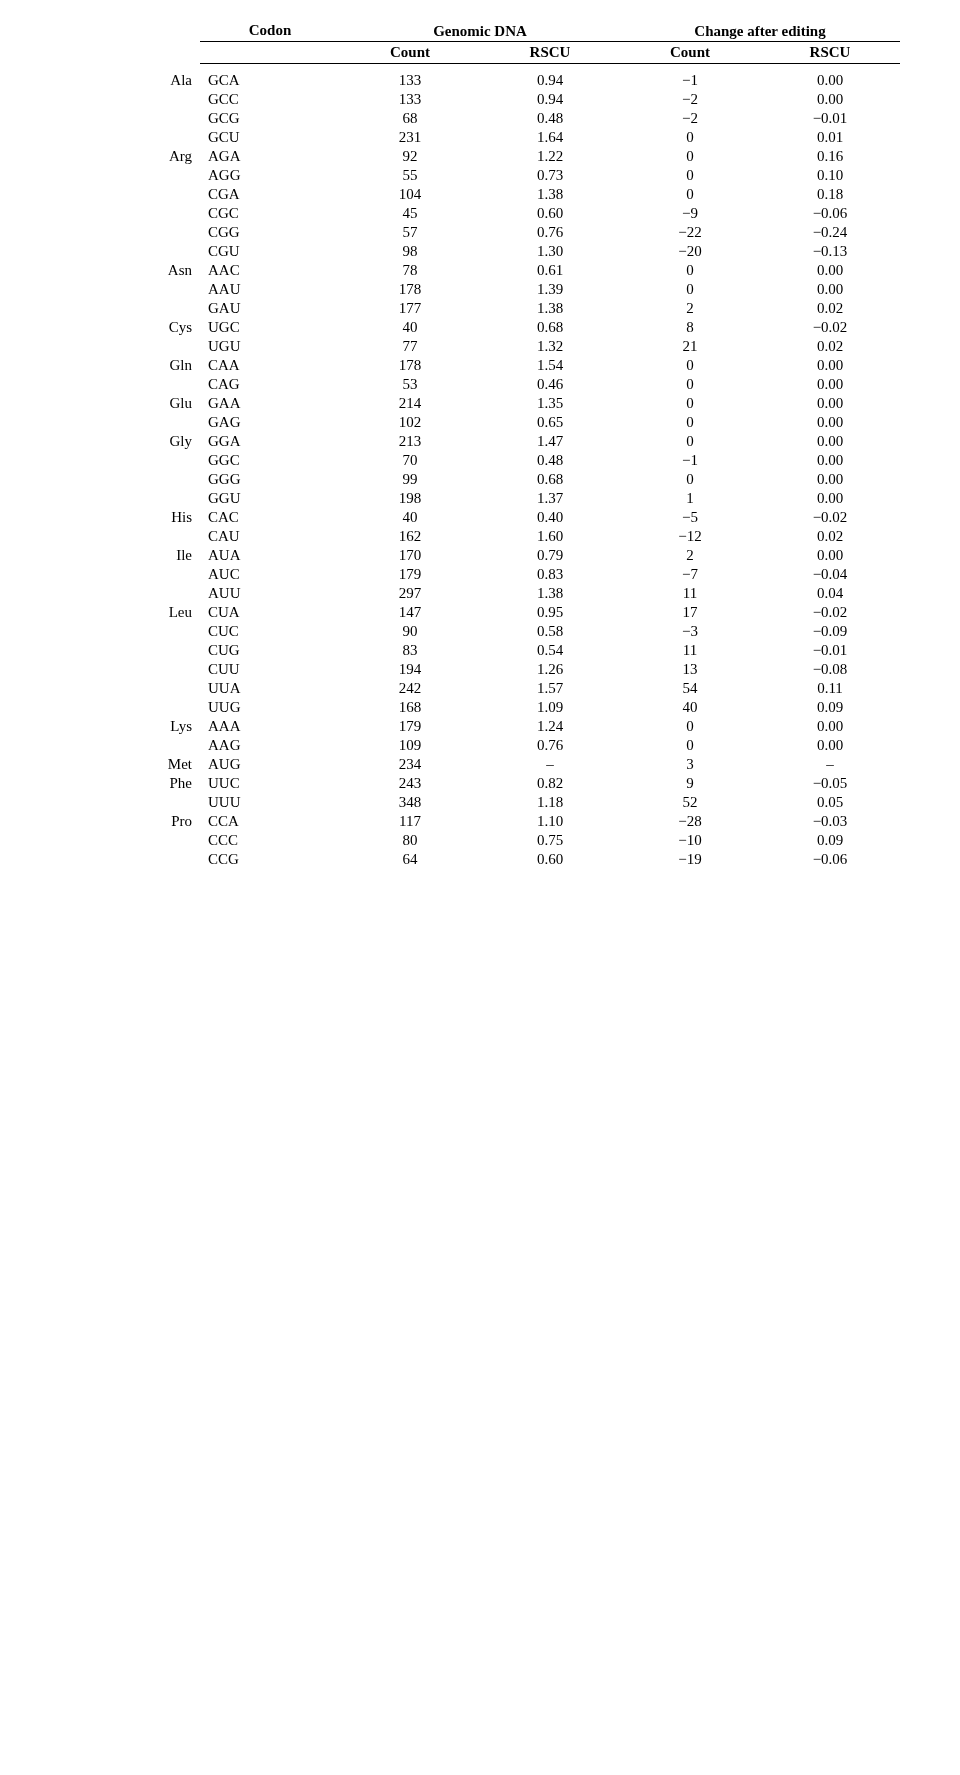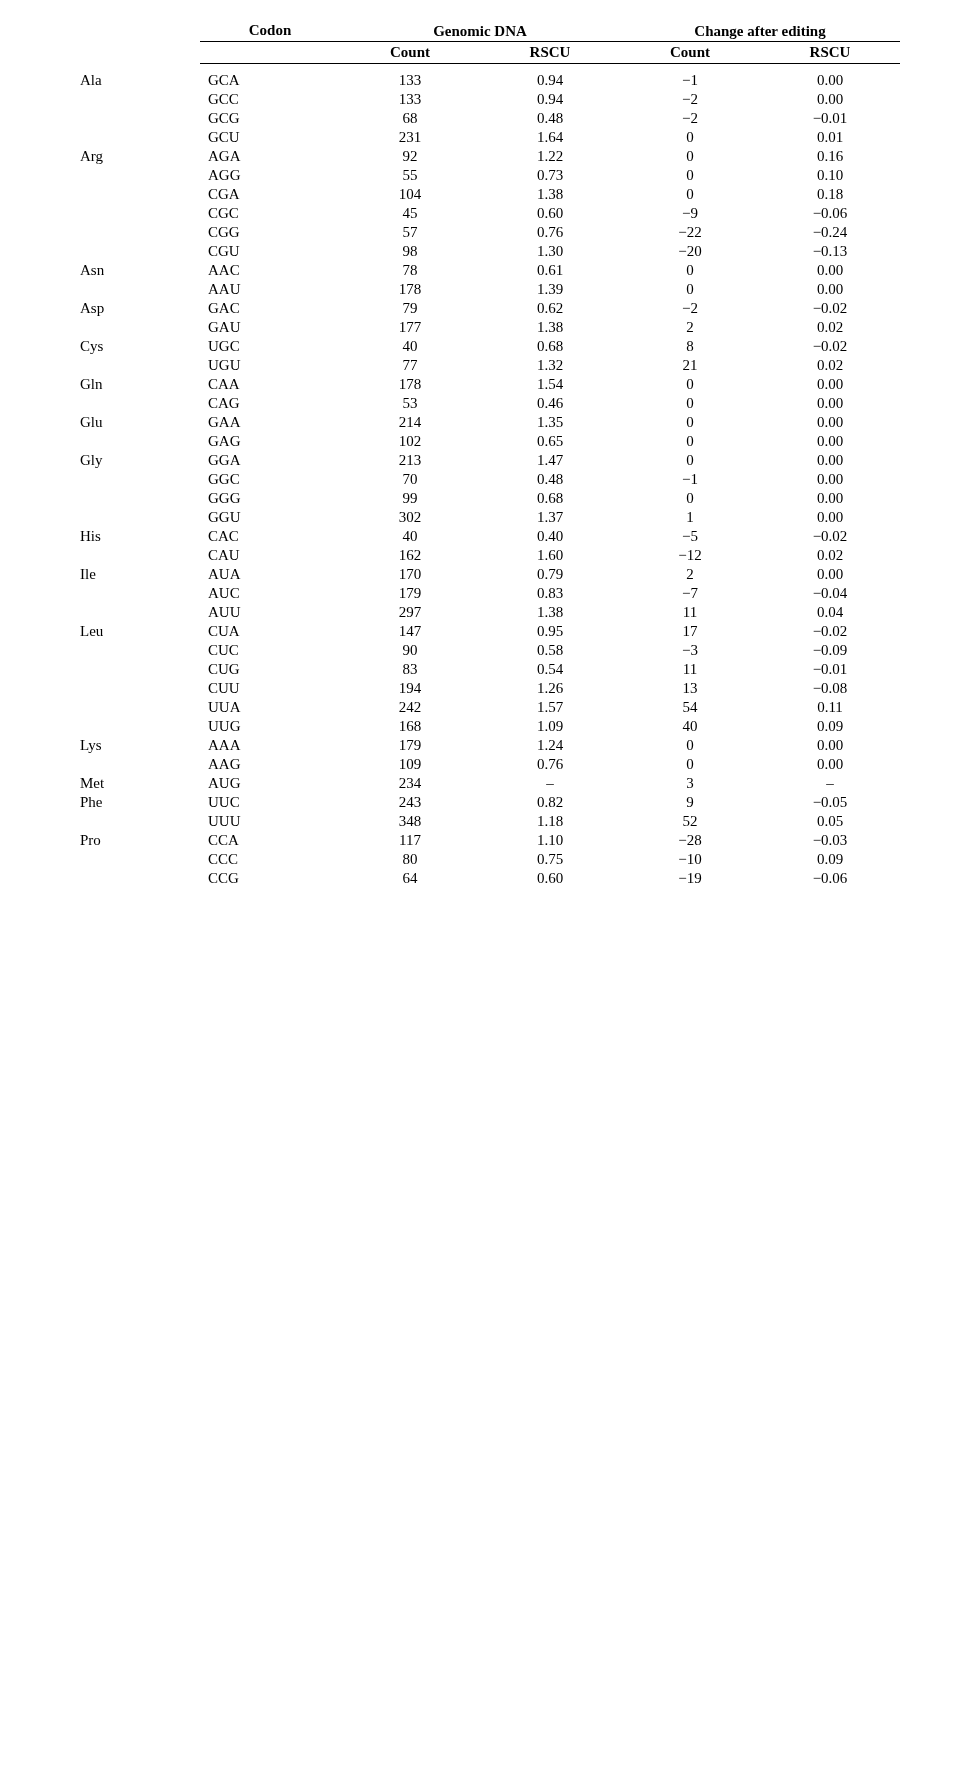--- a/index.html
+++ b/index.html
@@ -16,21 +16,21 @@
     }
     table {
       width: 100%;
       border-collapse: collapse;
     }
     th, td {
       padding: 2px 8px;
       text-align: center;
     }
     td.amino {
-      text-align: left;
+      text-align: right;
       padding-left: 0;
     }
     td.codon {
       text-align: left;
     }
     .top-header {
       border-bottom: none;
       padding-bottom: 0;
     }
     .group-header {
@@ -160,28 +160,20 @@
         </tr>
         <tr class="data-row">
           <td class="amino col-amino" style="padding-left: 20px;"></td>
           <td class="codon col-codon">AAU</td>
           <td class="col-gcount">178</td>
           <td class="col-grscu">1.39</td>
           <td class="col-ccount">0</td>
           <td class="col-crscu">0.00</td>
         </tr>
         <tr class="data-row">
-          <td class="amino col-amino" style="padding-left: 20px;">Asp</td>
-          <td class="codon col-codon">GAC</td>
-          <td class="col-gcount">79</td>
-          <td class="col-grscu">0.62</td>
-          <td class="col-ccount">−2</td>
-          <td class="col-crscu">−0.02</td>
-        </tr>
-        <tr class="data-row">
           <td class="amino col-amino" style="padding-left: 20px;"></td>
           <td class="codon col-codon">GAU</td>
           <td class="col-gcount">177</td>
           <td class="col-grscu">1.38</td>
           <td class="col-ccount">2</td>
           <td class="col-crscu">0.02</td>
         </tr>
         <tr class="data-row">
           <td class="amino col-amino" style="padding-left: 20px;">Cys</td>
           <td class="codon col-codon">UGC</td>
@@ -250,21 +242,21 @@
           <td class="amino col-amino" style="padding-left: 20px;"></td>
           <td class="codon col-codon">GGG</td>
           <td class="col-gcount">99</td>
           <td class="col-grscu">0.68</td>
           <td class="col-ccount">0</td>
           <td class="col-crscu">0.00</td>
         </tr>
         <tr class="data-row">
           <td class="amino col-amino" style="padding-left: 20px;"></td>
           <td class="codon col-codon">GGU</td>
-          <td class="col-gcount">302</td>
+          <td class="col-gcount">198</td>
           <td class="col-grscu">1.37</td>
           <td class="col-ccount">1</td>
           <td class="col-crscu">0.00</td>
         </tr>
         <tr class="data-row">
           <td class="amino col-amino" style="padding-left: 20px;">His</td>
           <td class="codon col-codon">CAC</td>
           <td class="col-gcount">40</td>
           <td class="col-grscu">0.40</td>
           <td class="col-ccount">−5</td>

